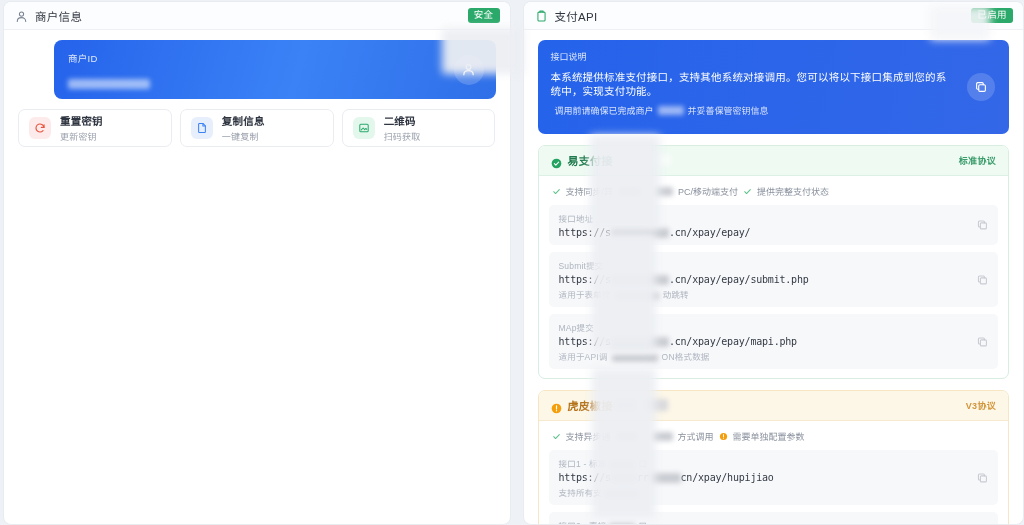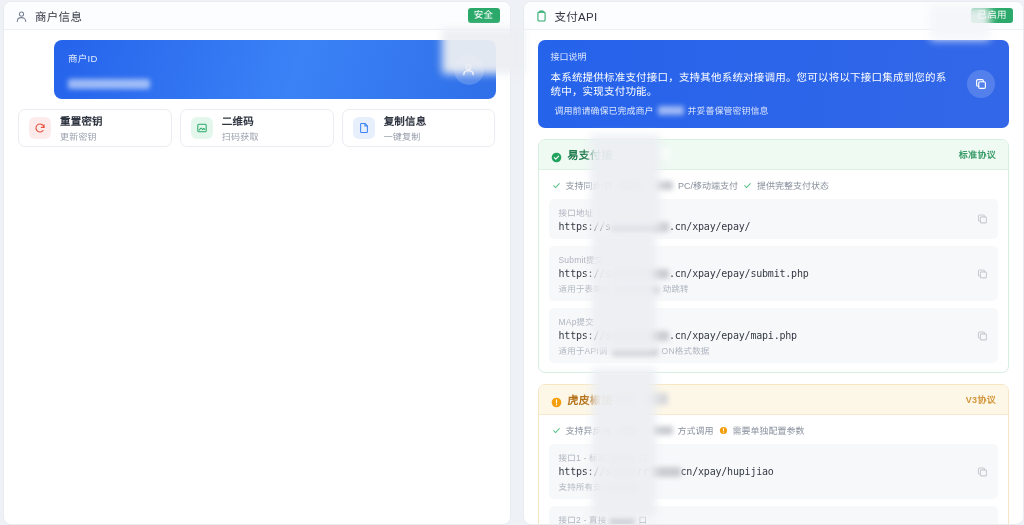--- a/index.html
+++ b/index.html
@@ -135,21 +135,21 @@
   .ico-green { background: #e4f7ec; }
   .action-texts { display: flex; flex-direction: column; gap: 2px; min-width: 0; }
   .action-title { font-size: 10.5px; color: #2e3440; font-weight: 700; letter-spacing: .2px; }
   .action-sub   { font-size: 9px;  color: #9aa1ad; letter-spacing: .2px; }
 
   
   .info-banner {
     position: relative;
     border-radius: 7px;
     background: linear-gradient(100deg,#2563eb 0%,#3367e8 100%);
-    padding: 10px 62px 11px 13px;
+    padding: 10px 62px 17px 13px;
     margin-bottom: 11px;
   }
   .ib-label { font-size: 9px; color: rgba(255,255,255,.85); margin-bottom: 7px; }
   .ib-text  { font-size: 10.5px; color: #fff; line-height: 1.35; letter-spacing: .2px; }
   .ib-note  {
     font-size: 9px; color: rgba(255,255,255,.82);
     margin-top: 6px; display: flex; align-items: center; gap: 4px;
     flex-wrap: wrap;
   }
   .ib-circle {
@@ -278,42 +278,42 @@
                 <path d="M13.4 3.6v3.6h-3.6"></path>
             </svg>
           </span>
           <span class="action-texts">
             <span class="action-title">重置密钥</span>
             <span class="action-sub">更新密钥</span>
           </span>
         </div>
 
         <div class="action-card">
+          <span class="action-ico ico-blue">
+            <svg viewBox="0 0 16 16" fill="none" stroke="#3b82f6" stroke-width="1.4" stroke-linecap="round" stroke-linejoin="round">
+              <path d="M9.2 1.9H4.5a1 1 0 0 0-1 1v10.2a1 1 0 0 0 1 1h7a1 1 0 0 0 1-1V5.2z"></path>
+              <path d="M9.2 1.9v3.3h3.3"></path>
+            </svg>
+          </span>
+          <span class="action-texts">
+            <span class="action-title">复制信息</span>
+            <span class="action-sub">一键复制</span>
+          </span>
+        </div>
+
+        <div class="action-card">
           <span class="action-ico ico-green">
             <svg viewBox="0 0 16 16" fill="none" stroke="#2aa96a" stroke-width="1.4" stroke-linecap="round" stroke-linejoin="round">
               <rect x="2.4" y="3" width="11.2" height="10" rx="1.4"></rect>
               <path d="M4.4 10.6 6.8 8l2.1 2.1 1.6-1.5 1.2 1.2"></path>
             </svg>
           </span>
           <span class="action-texts">
             <span class="action-title">二维码</span>
             <span class="action-sub">扫码获取</span>
-          </span>
-        </div>
-
-        <div class="action-card">
-          <span class="action-ico ico-blue">
-            <svg viewBox="0 0 16 16" fill="none" stroke="#3b82f6" stroke-width="1.4" stroke-linecap="round" stroke-linejoin="round">
-              <path d="M9.2 1.9H4.5a1 1 0 0 0-1 1v10.2a1 1 0 0 0 1 1h7a1 1 0 0 0 1-1V5.2z"></path>
-              <path d="M9.2 1.9v3.3h3.3"></path>
-            </svg>
-          </span>
-          <span class="action-texts">
-            <span class="action-title">复制信息</span>
-            <span class="action-sub">一键复制</span>
           </span>
         </div>
 
       </div>
     </div>
   </section>
 
   <section class="panel panel-right">
 
     <header class="panel-head">

